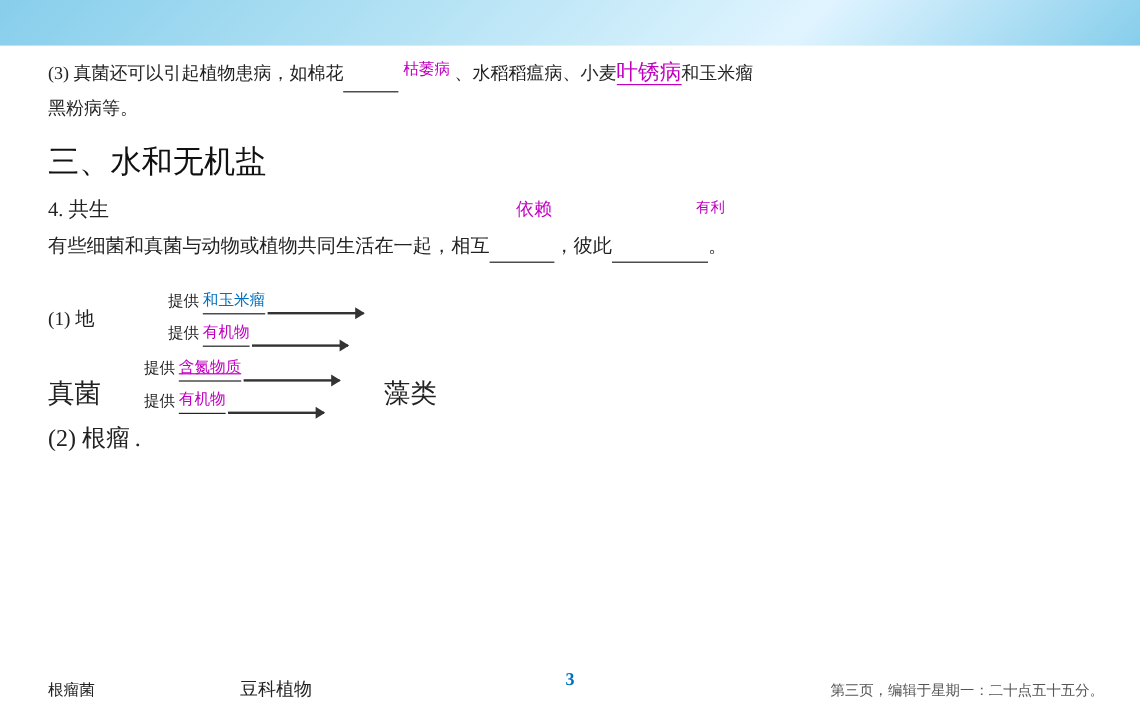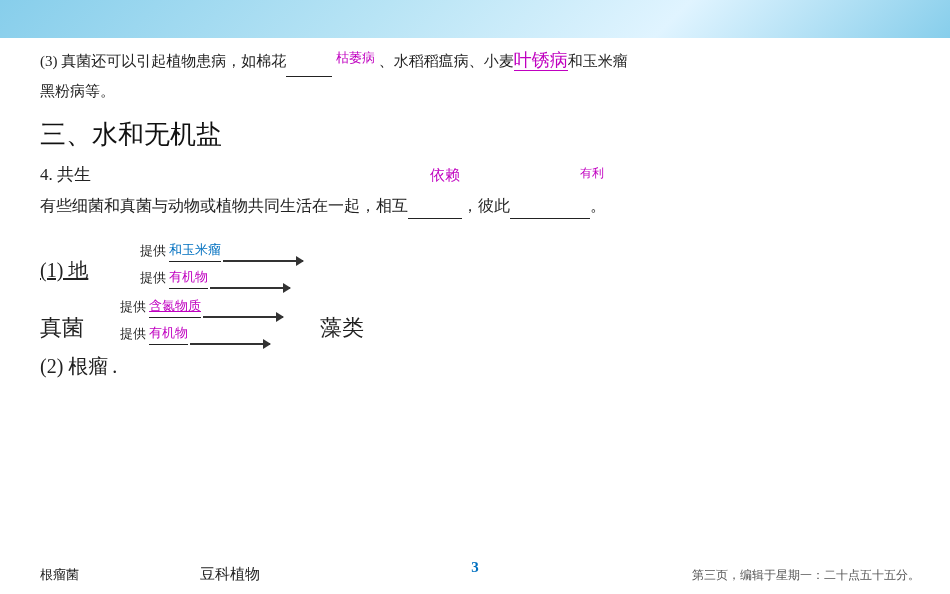--- a/index.html
+++ b/index.html
@@ -157,21 +157,21 @@
 
         <div class="row-provide">
           <span class="provide-label">提供</span>
           <span class="provide-answer magenta" style="color:#c000c0; border-bottom:1.5px solid #222; font-size:13px;">有机物</span>
           <span style="display:inline-block; width:80px; height:2px; background:#333; margin:0 2px; position:relative; vertical-align:middle;">
             <span style="position:absolute; right:-1px; top:-4px; width:0; height:0; border-top:5px solid transparent; border-bottom:5px solid transparent; border-left:8px solid #333;"></span>
           </span>
         </div>
       </div>
 
-      <div style="position:absolute; left:0; top:14px; font-size:20px;text-decoration:underline;">(1) 地</div>
+      <div style="position:absolute; left:0; top:14px; font-size:16px;">(1) 地</div>
     </div>
 
     <div style="position:relative; height:52px; margin-bottom:2px;">
       <span style="position:absolute; left:0; top:14px; font-size:22px;">真菌</span>
 
       <div style="position:absolute; left:80px; top:0; display:flex; flex-direction:column; gap:2px;">
         <div class="row-provide">
           <span class="provide-label">提供</span>
           <span style="color:#c000c0; border-bottom:1.5px solid #222; font-size:13px;text-decoration:underline;">含氮物质</span>
           <span style="display:inline-block; width:80px; height:2px; background:#333; margin:0 2px; position:relative; vertical-align:middle;">

